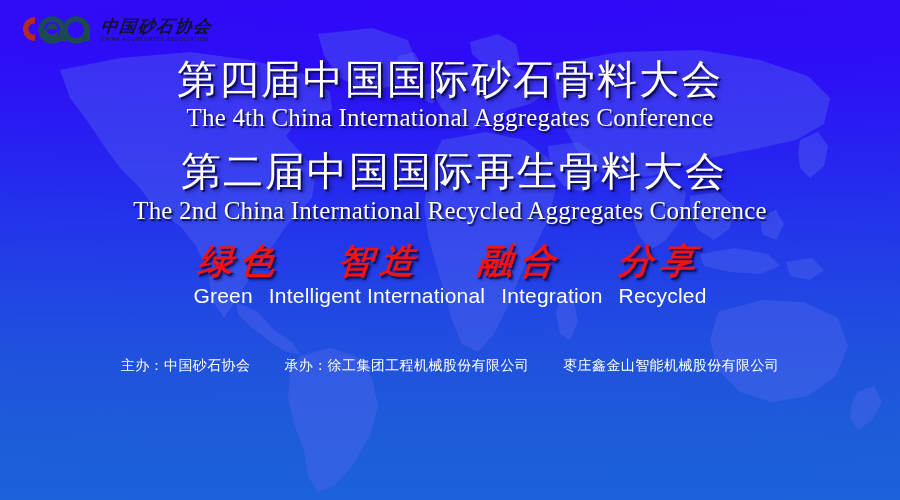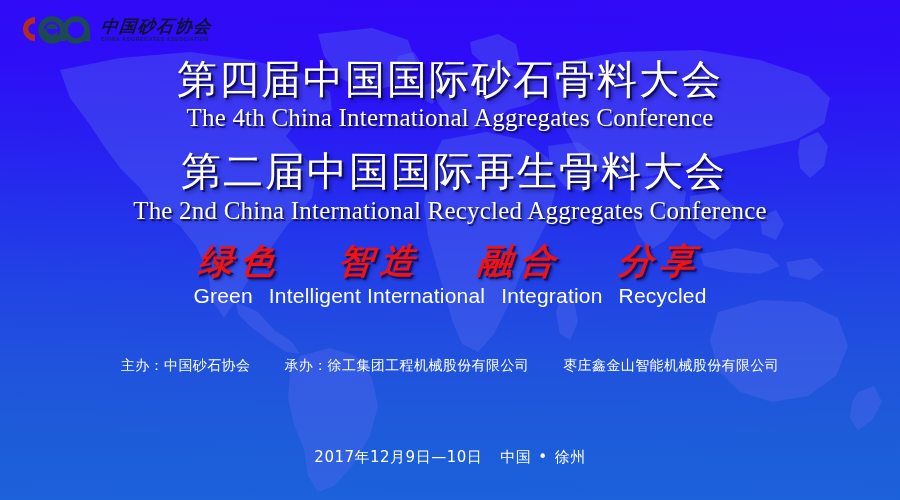--- a/index.html
+++ b/index.html
@@ -316,18 +316,15 @@
     <div id="organizers">
 
       <div class="org-row">
         <span>主办：</span><span>中国砂石协会</span><span class="gap"></span><span>承办：</span><span>徐工集团工程机械股份有限公司</span><span class="gap"></span><span>枣庄鑫金山智能机械股份有限公司</span>
       </div>
 
 
 
     </div>
 
-    <div id="datevenue">
-      <span>2017年12月9日—10日</span><span class="gap"></span><span>中国</span><span class="dot">•</span><span>徐州</span>
-    </div>
 
   </div>
 </div>
 
 </body></html>

